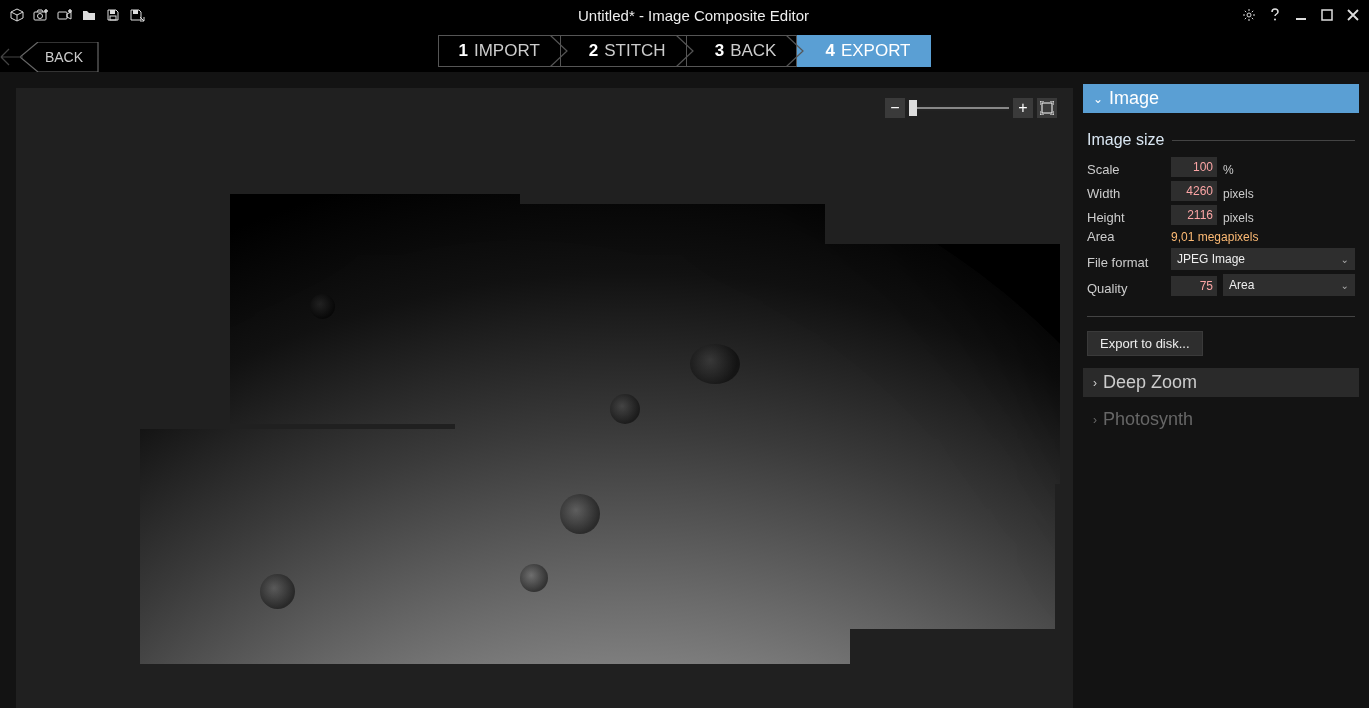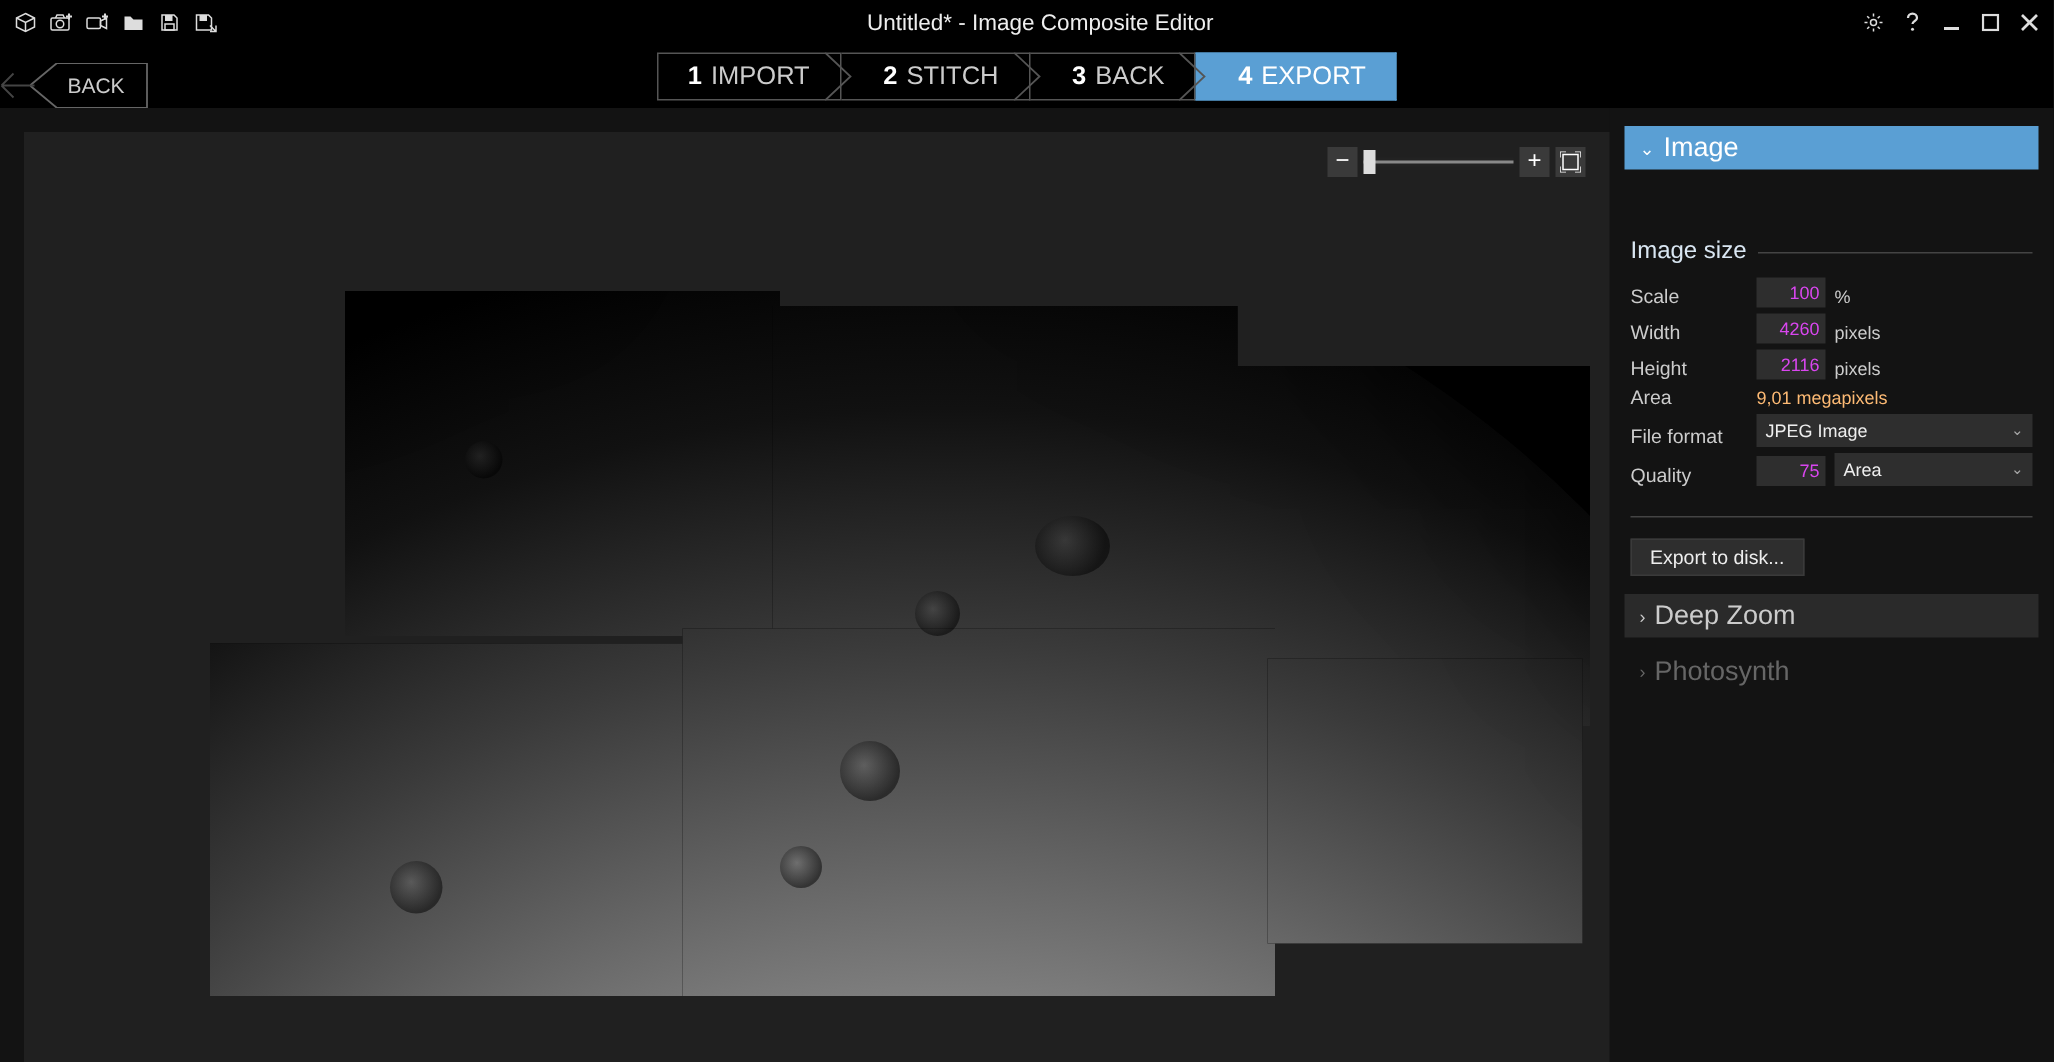--- a/index.html
+++ b/index.html
@@ -47,26 +47,26 @@
 .crater { position:absolute; border-radius:50%; background:radial-gradient(circle at 40% 40%, rgba(255,255,255,0.08), rgba(0,0,0,0.5) 70%); }
 
 
 .side-panel { width:296px; padding:12px 10px 0 10px; background:#131313; overflow:auto; }
 .accordion { margin-bottom:8px; }
 .acc-header { display:flex; align-items:center; padding:4px 10px; font-size:18px; cursor:pointer; }
 .acc-header .chev { margin-right:6px; font-size:12px; }
 .acc-header.active { background:#5a9fd4; color:#fff; }
 .acc-header.inactive { background:#2a2a2a; color:#ccc; }
 .acc-header.disabled { background:transparent; color:#666; }
-.acc-body { padding:10px 4px 4px 4px; font-size:13px; color:#ccc;margin-top:28px; }
+.acc-body { padding:10px 4px 4px 4px; font-size:13px; color:#ccc; }
 .section-title { font-size:16px; color:#d9e6f2; margin:8px 0 8px 0; display:flex; align-items:center; }
 .section-title::after { content:""; flex:1; height:1px; background:#444; margin-left:8px; }
 .prop-row { display:flex; align-items:flex-end; margin:4px 0; gap:6px; }
 .prop-row label { width:78px; color:#ccc; }
-.num-input { width:46px; height:20px; background:#2e2e2e; border:none; color:#d946ef; text-align:right; padding-right:4px; font-size:12px; }
+.num-input { width:46px; height:20px; background:#2e2e2e; border:none; color:#fca5a5; text-align:right; padding-right:4px; font-size:12px; }
 .unit { color:#ccc; font-size:12px; }
 .select { flex:1; height:22px; background:#2e2e2e; border:none; color:#eee; font-size:12px; padding:0 6px; display:flex; align-items:center; justify-content:space-between; cursor:pointer;gap:38px; }
 .select .car { font-size:10px; color:#aaa; }
 .hr { height:1px; background:#444; margin:20px 0 14px 0; }
 .export-btn { background:#2e2e2e; border:1px solid #3a3a3a; color:#eee; padding:4px 12px; font-size:13px; cursor:pointer; }
 .area-val { color:#fdba74; font-size:12px; }
 svg { display:block; }
 </style>
 </head>
 <body>

